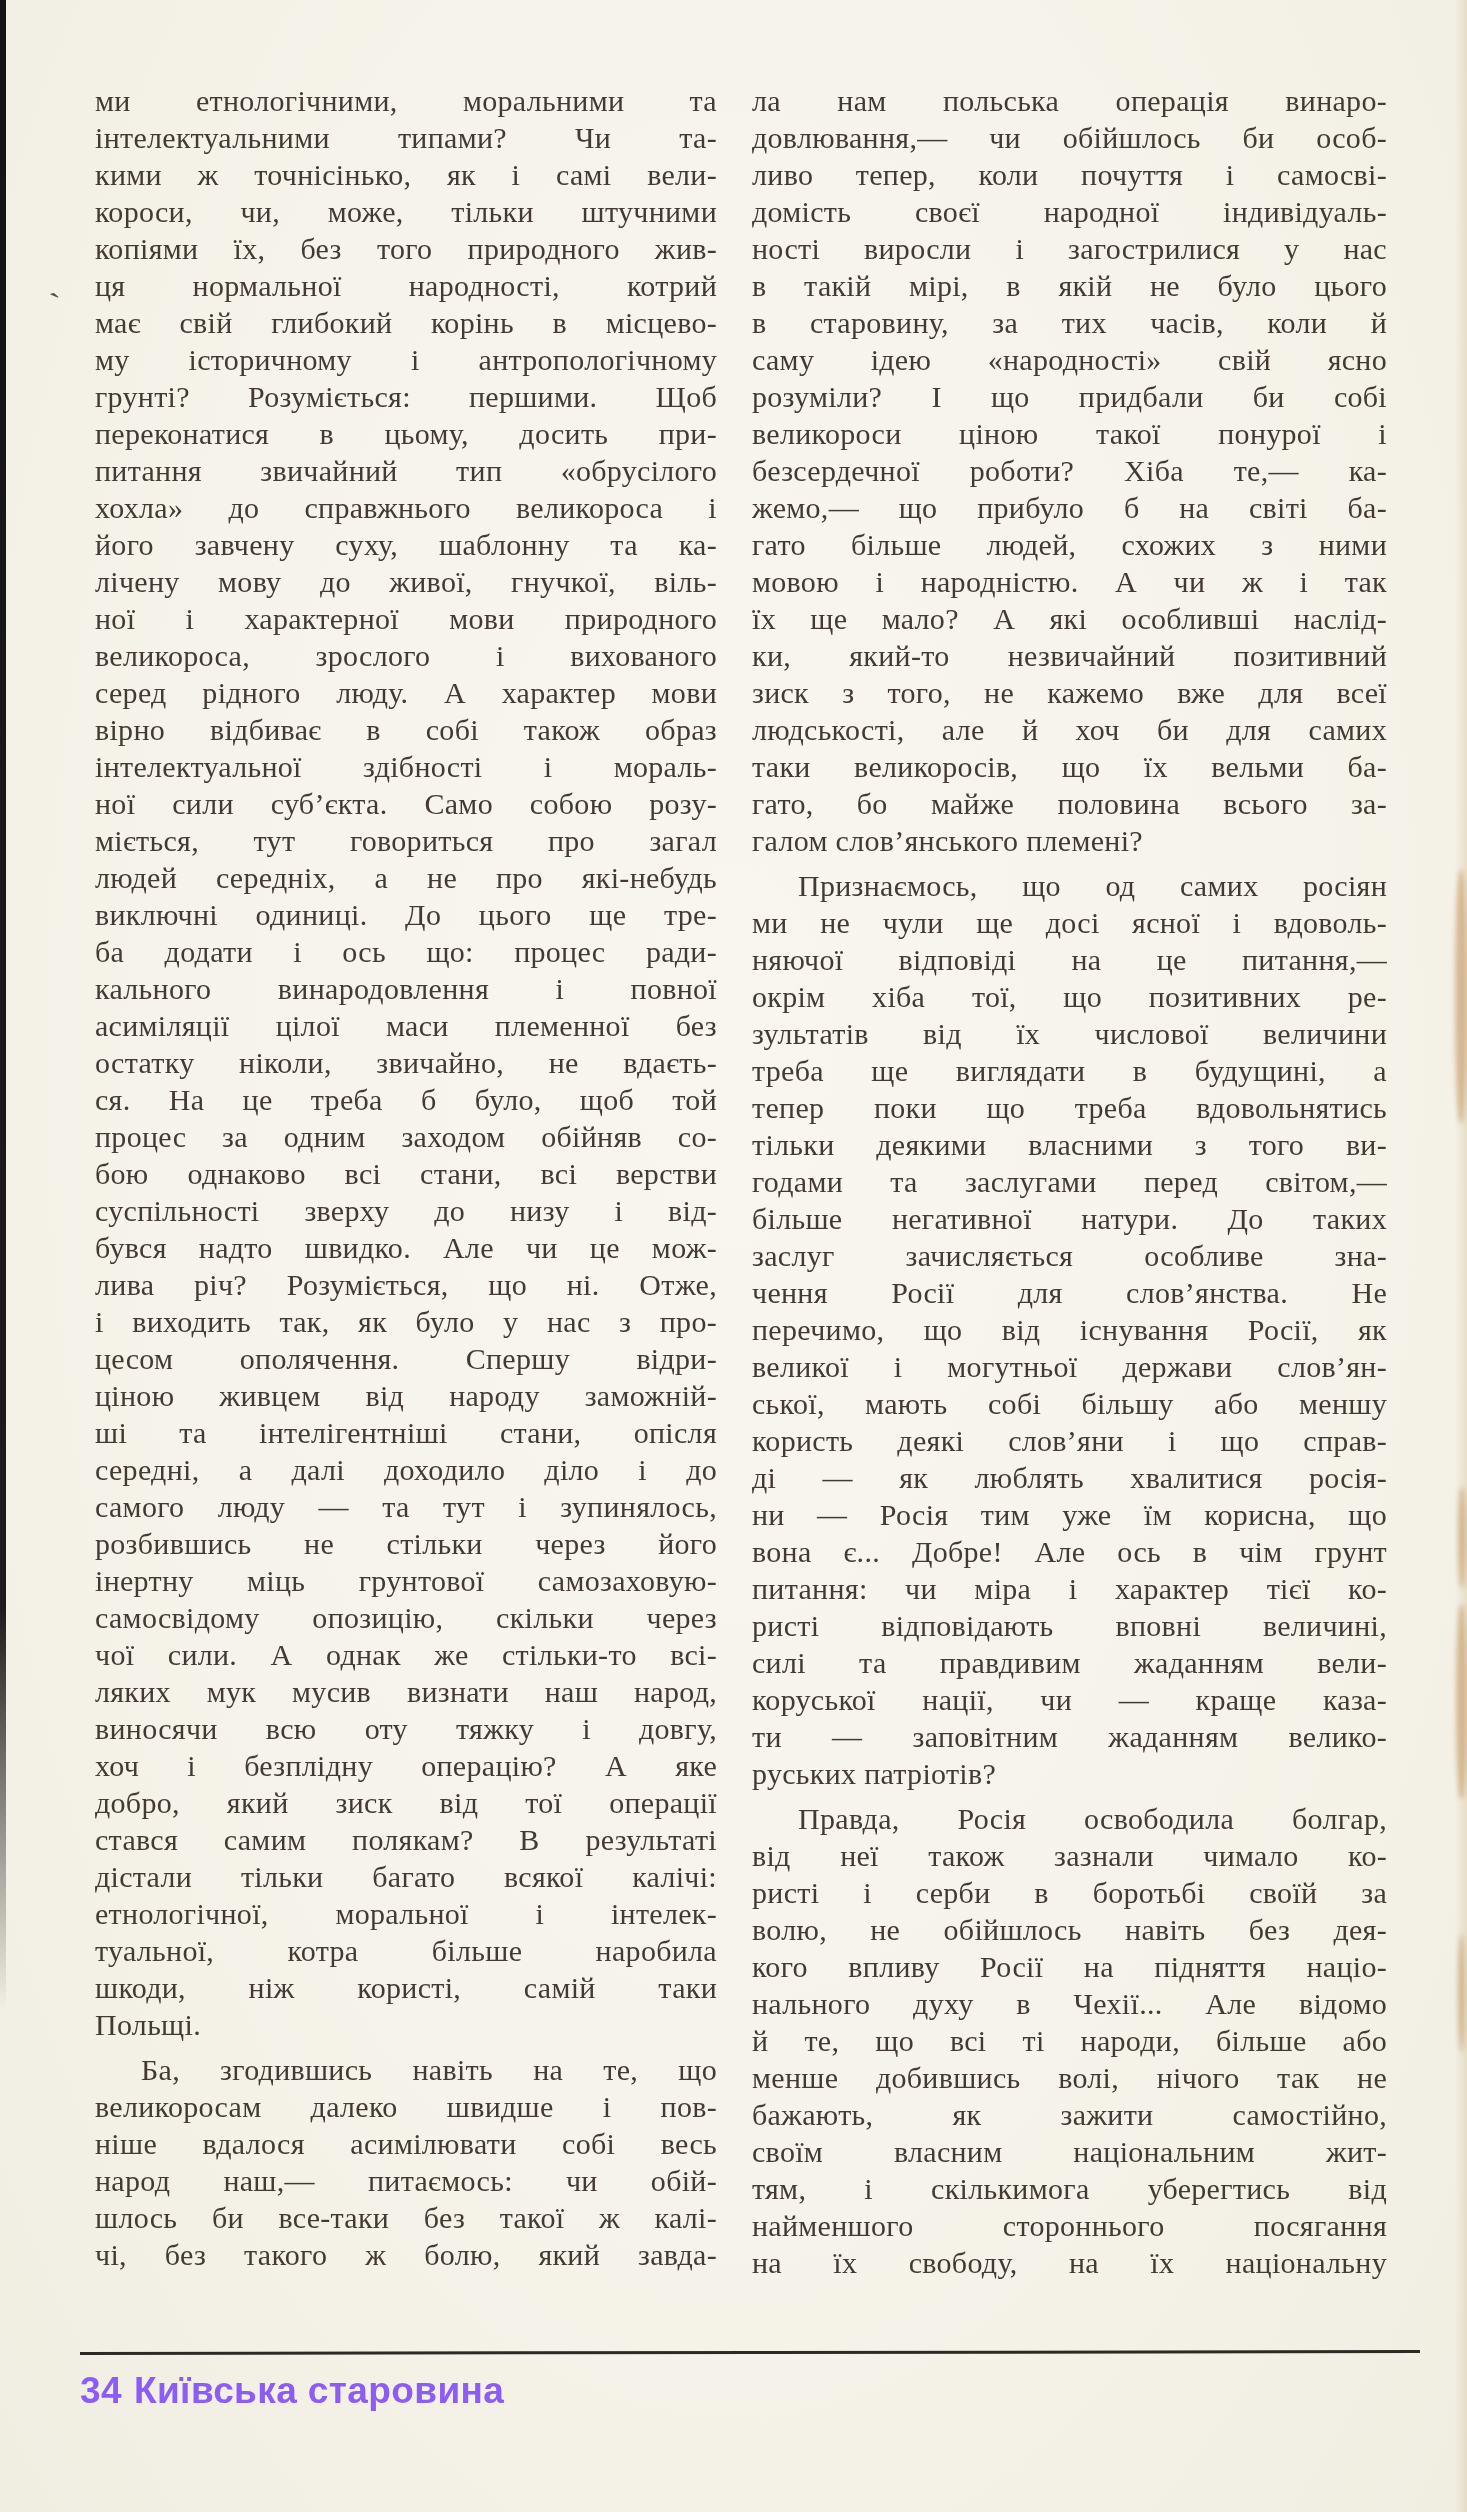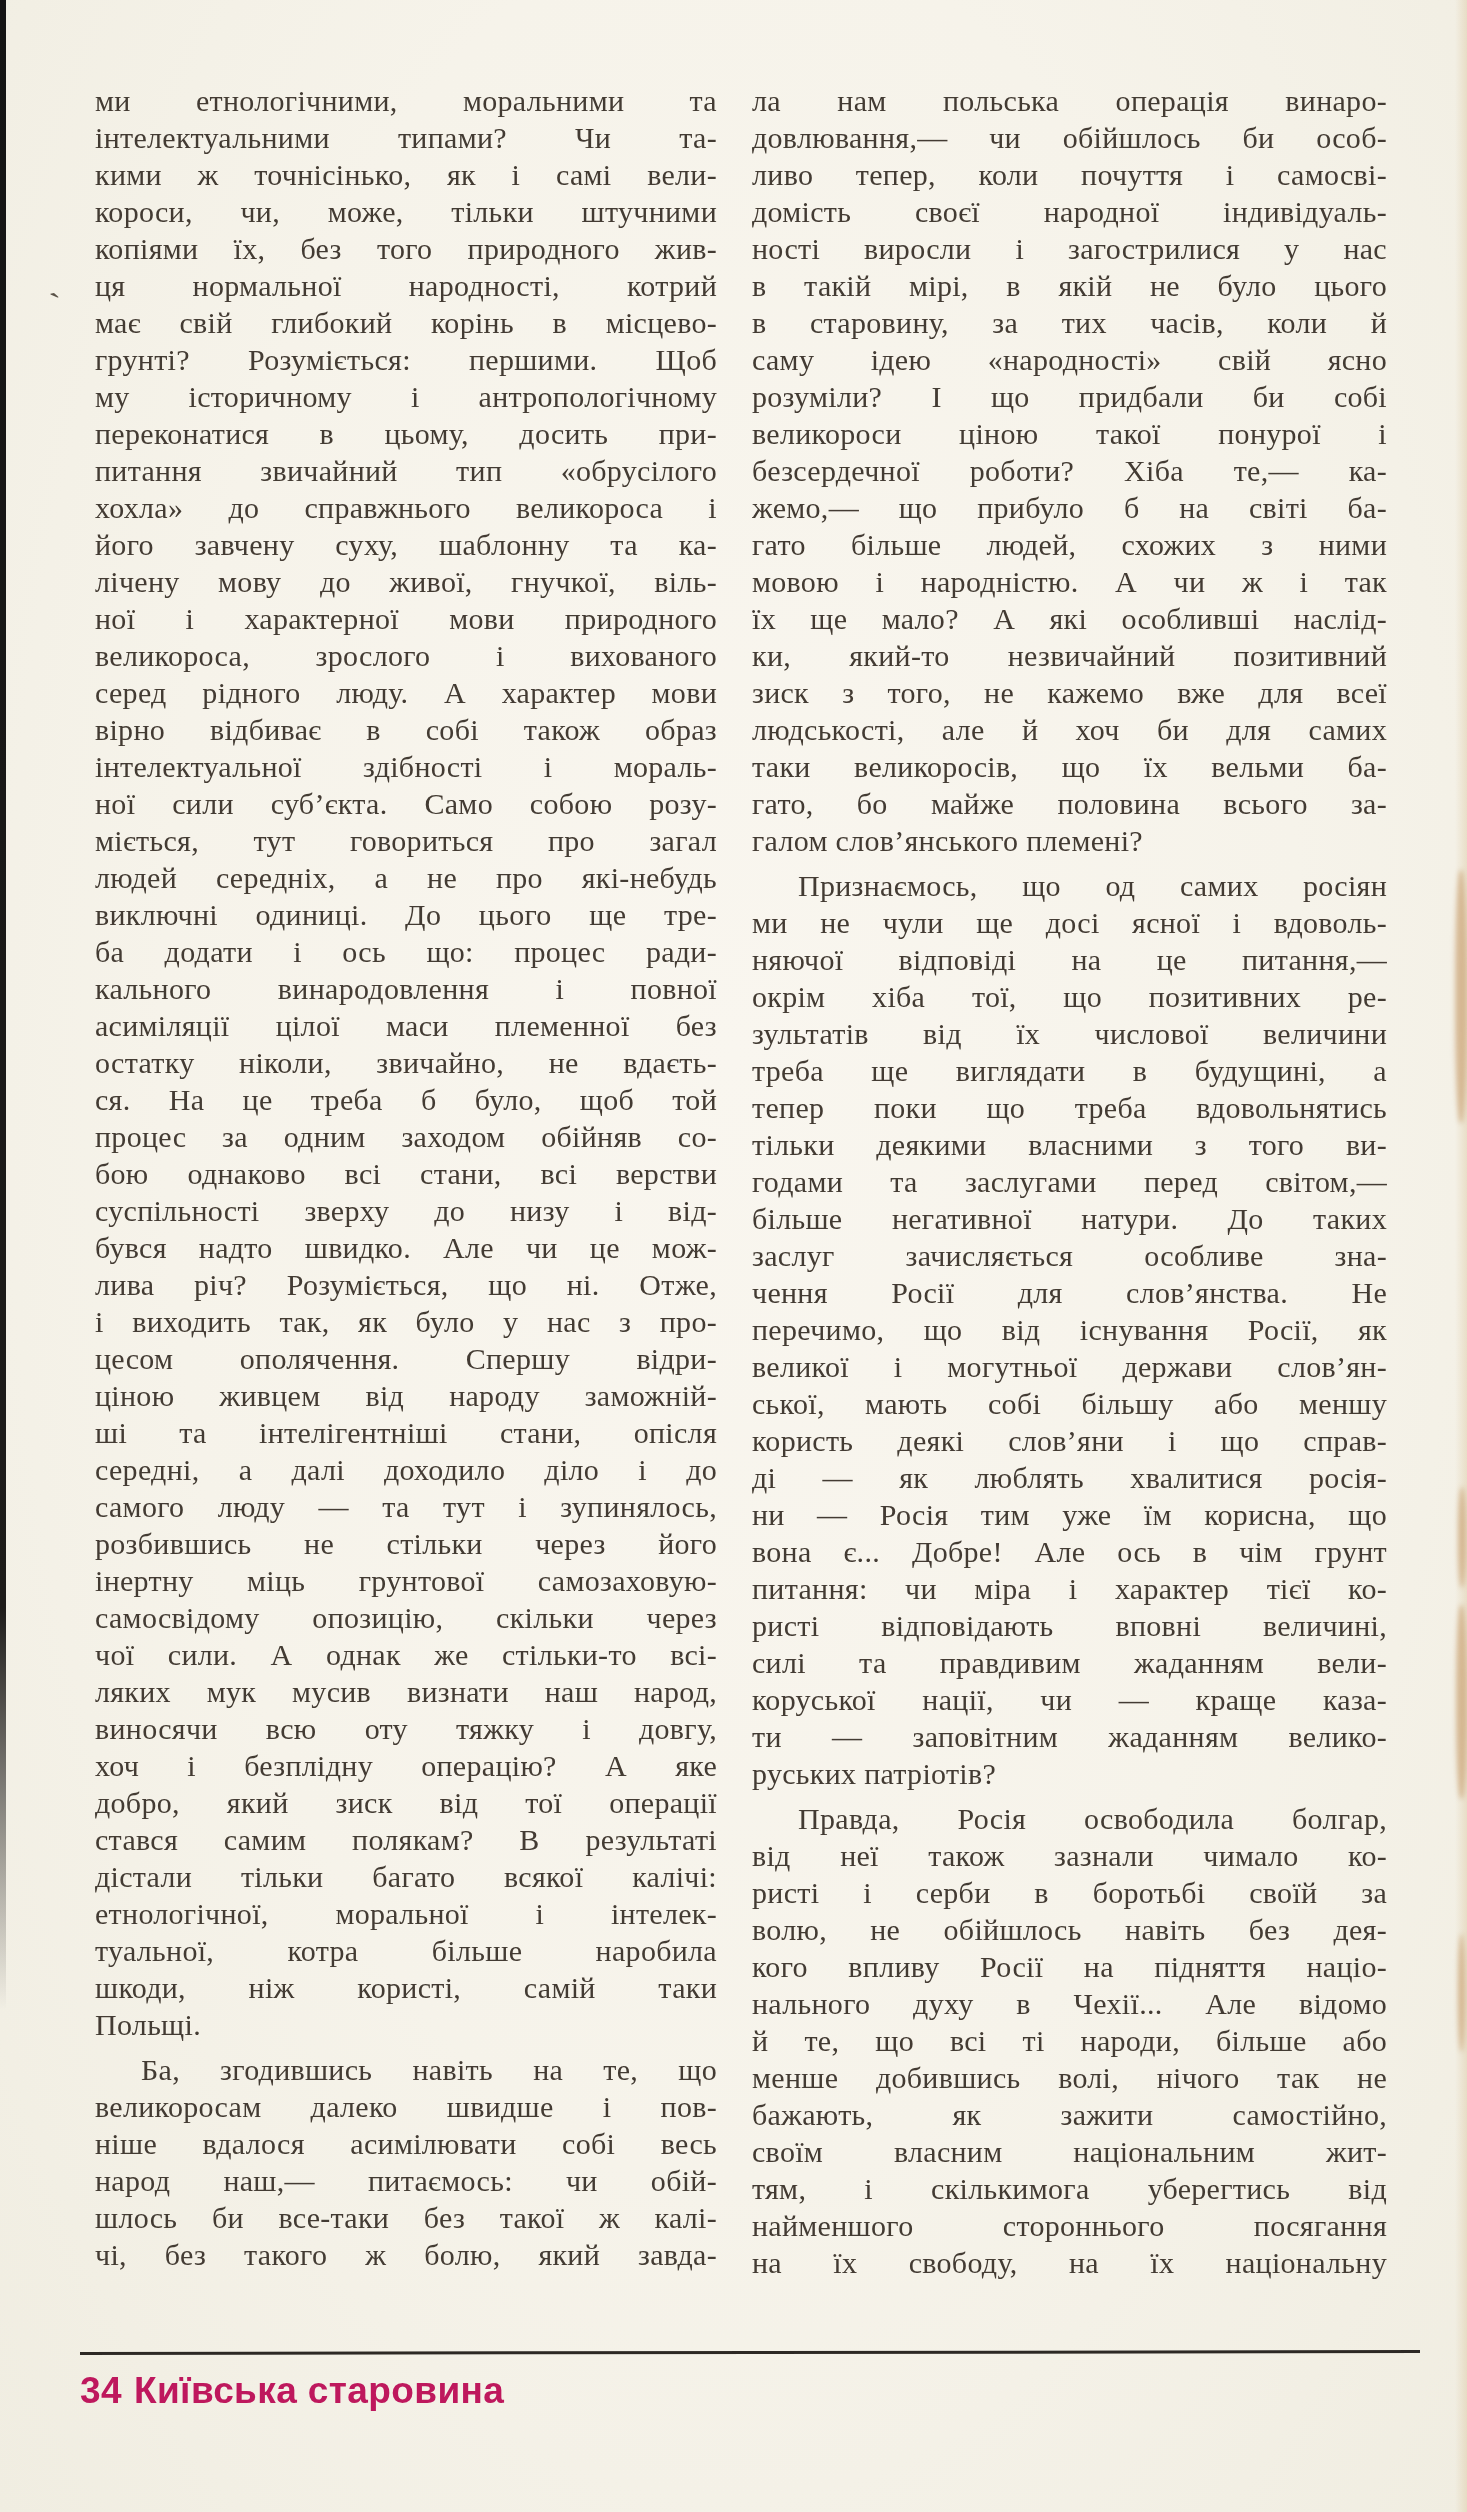--- a/index.html
+++ b/index.html
@@ -45,21 +45,21 @@
   }
   .line.flush { text-align-last: left; font-family: Liberation Serif, serif; }
   .line.indent { text-indent: 46px; margin-top: 8px; }
   .footer-rule {
     position: absolute; left: 80px; top: 2351px; width: 1340px; height: 3.4px;
     background: #2d2925; transform: rotate(-0.08deg);
   }
   .page-footer {
     position: absolute; left: 80px; top: 2370px;
     font-family: "Liberation Sans", sans-serif;
-    font-weight: bold; font-size: 37px; color: #be185d;
+    font-weight: bold; font-size: 37px; color: #8b5cf6;
     letter-spacing: 0.4px;
   }
   .page-footer .num { margin-right: 12px; }
 </style>
 </head>
 <body>
 
 <div class="scan-edge-left"></div>
 <div class="page-edge-right"></div>
 <div class="edge-blotch blotch-1"></div>
@@ -69,22 +69,22 @@
 <div class="stray-mark">`</div>
 
 <div class="column" id="column-left">
     <div class="line">ми етнологічними, моральними та</div>
     <div class="line">інтелектуальними типами? Чи та-</div>
     <div class="line">кими ж точнісінько, як і самі вели-</div>
     <div class="line">короси, чи, може, тільки штучними</div>
     <div class="line">копіями їх, без того природного жив-</div>
     <div class="line">ця нормальної народності, котрий</div>
     <div class="line">має свій глибокий корінь в місцево-</div>
+    <div class="line">му історичному і антропологічному</div>
     <div class="line">грунті? Розуміється: першими. Щоб</div>
-    <div class="line">му історичному і антропологічному</div>
     <div class="line">переконатися в цьому, досить при-</div>
     <div class="line">питання звичайний тип «обрусілого</div>
     <div class="line">хохла» до справжнього великороса і</div>
     <div class="line">його завчену суху, шаблонну та ка-</div>
     <div class="line">лічену мову до живої, гнучкої, віль-</div>
     <div class="line">ної і характерної мови природного</div>
     <div class="line">великороса, зрослого і вихованого</div>
     <div class="line">серед рідного люду. А характер мови</div>
     <div class="line">вірно відбиває в собі також образ</div>
     <div class="line">інтелектуальної здібності і мораль-</div>

